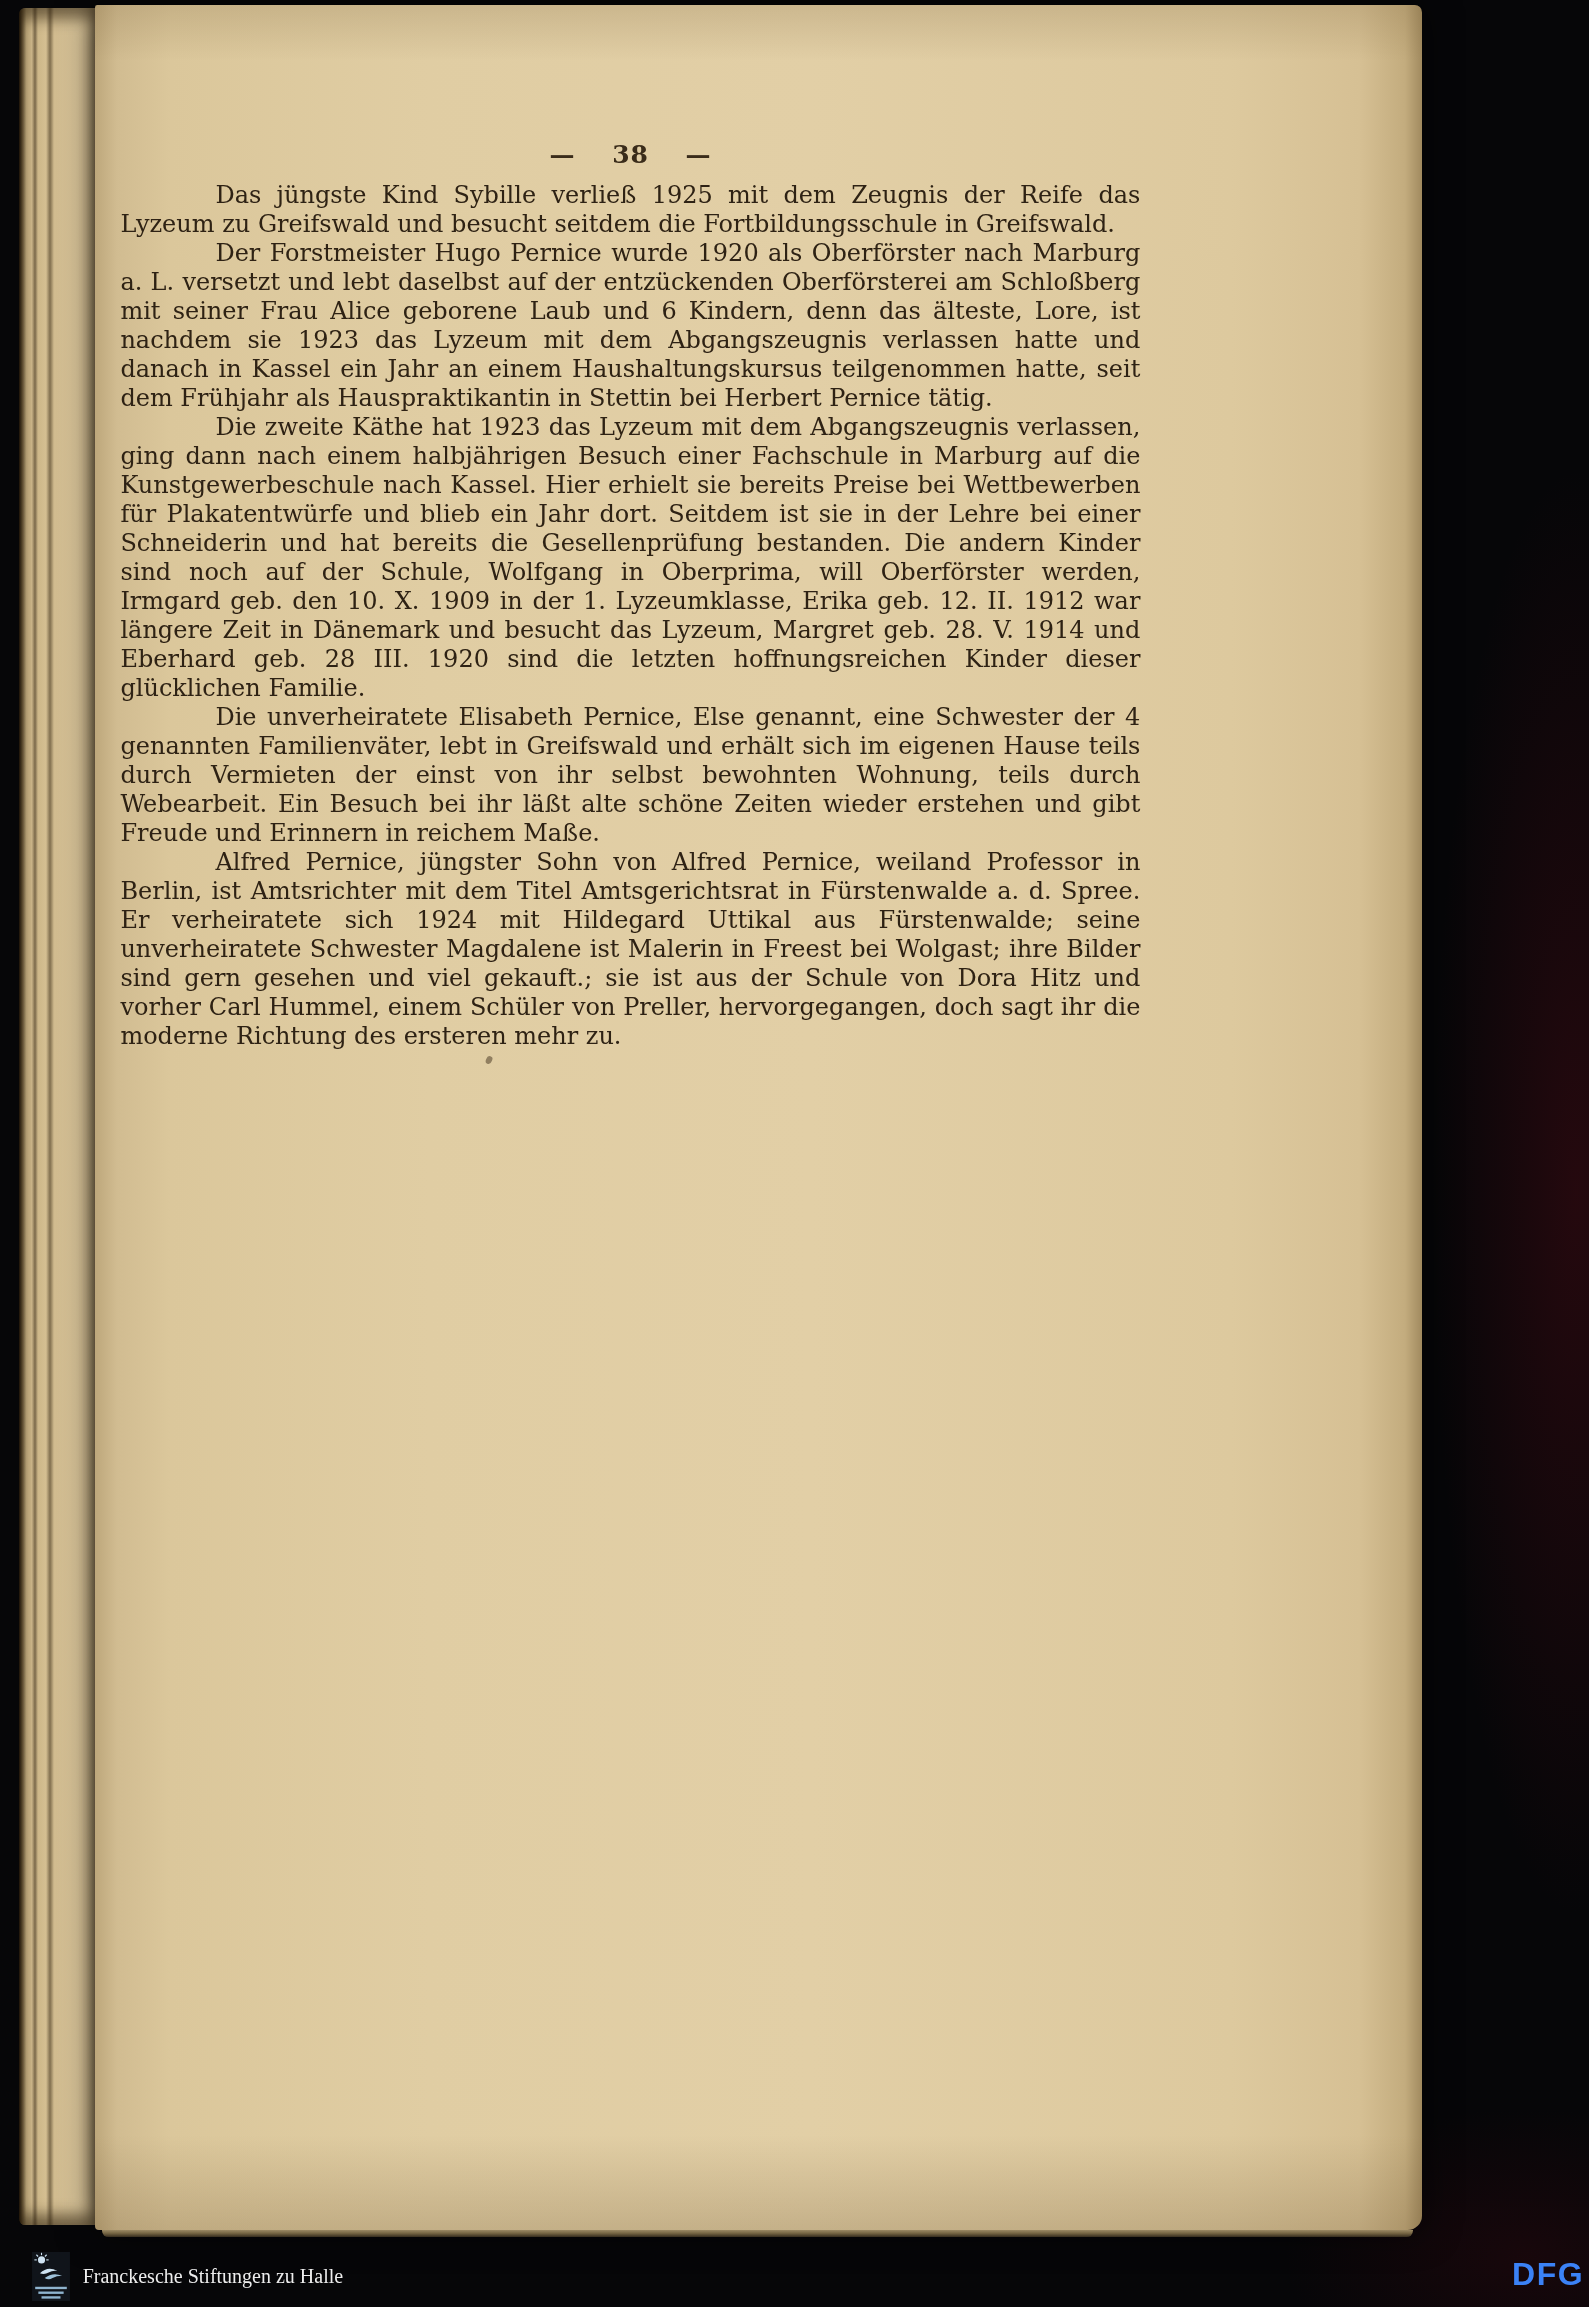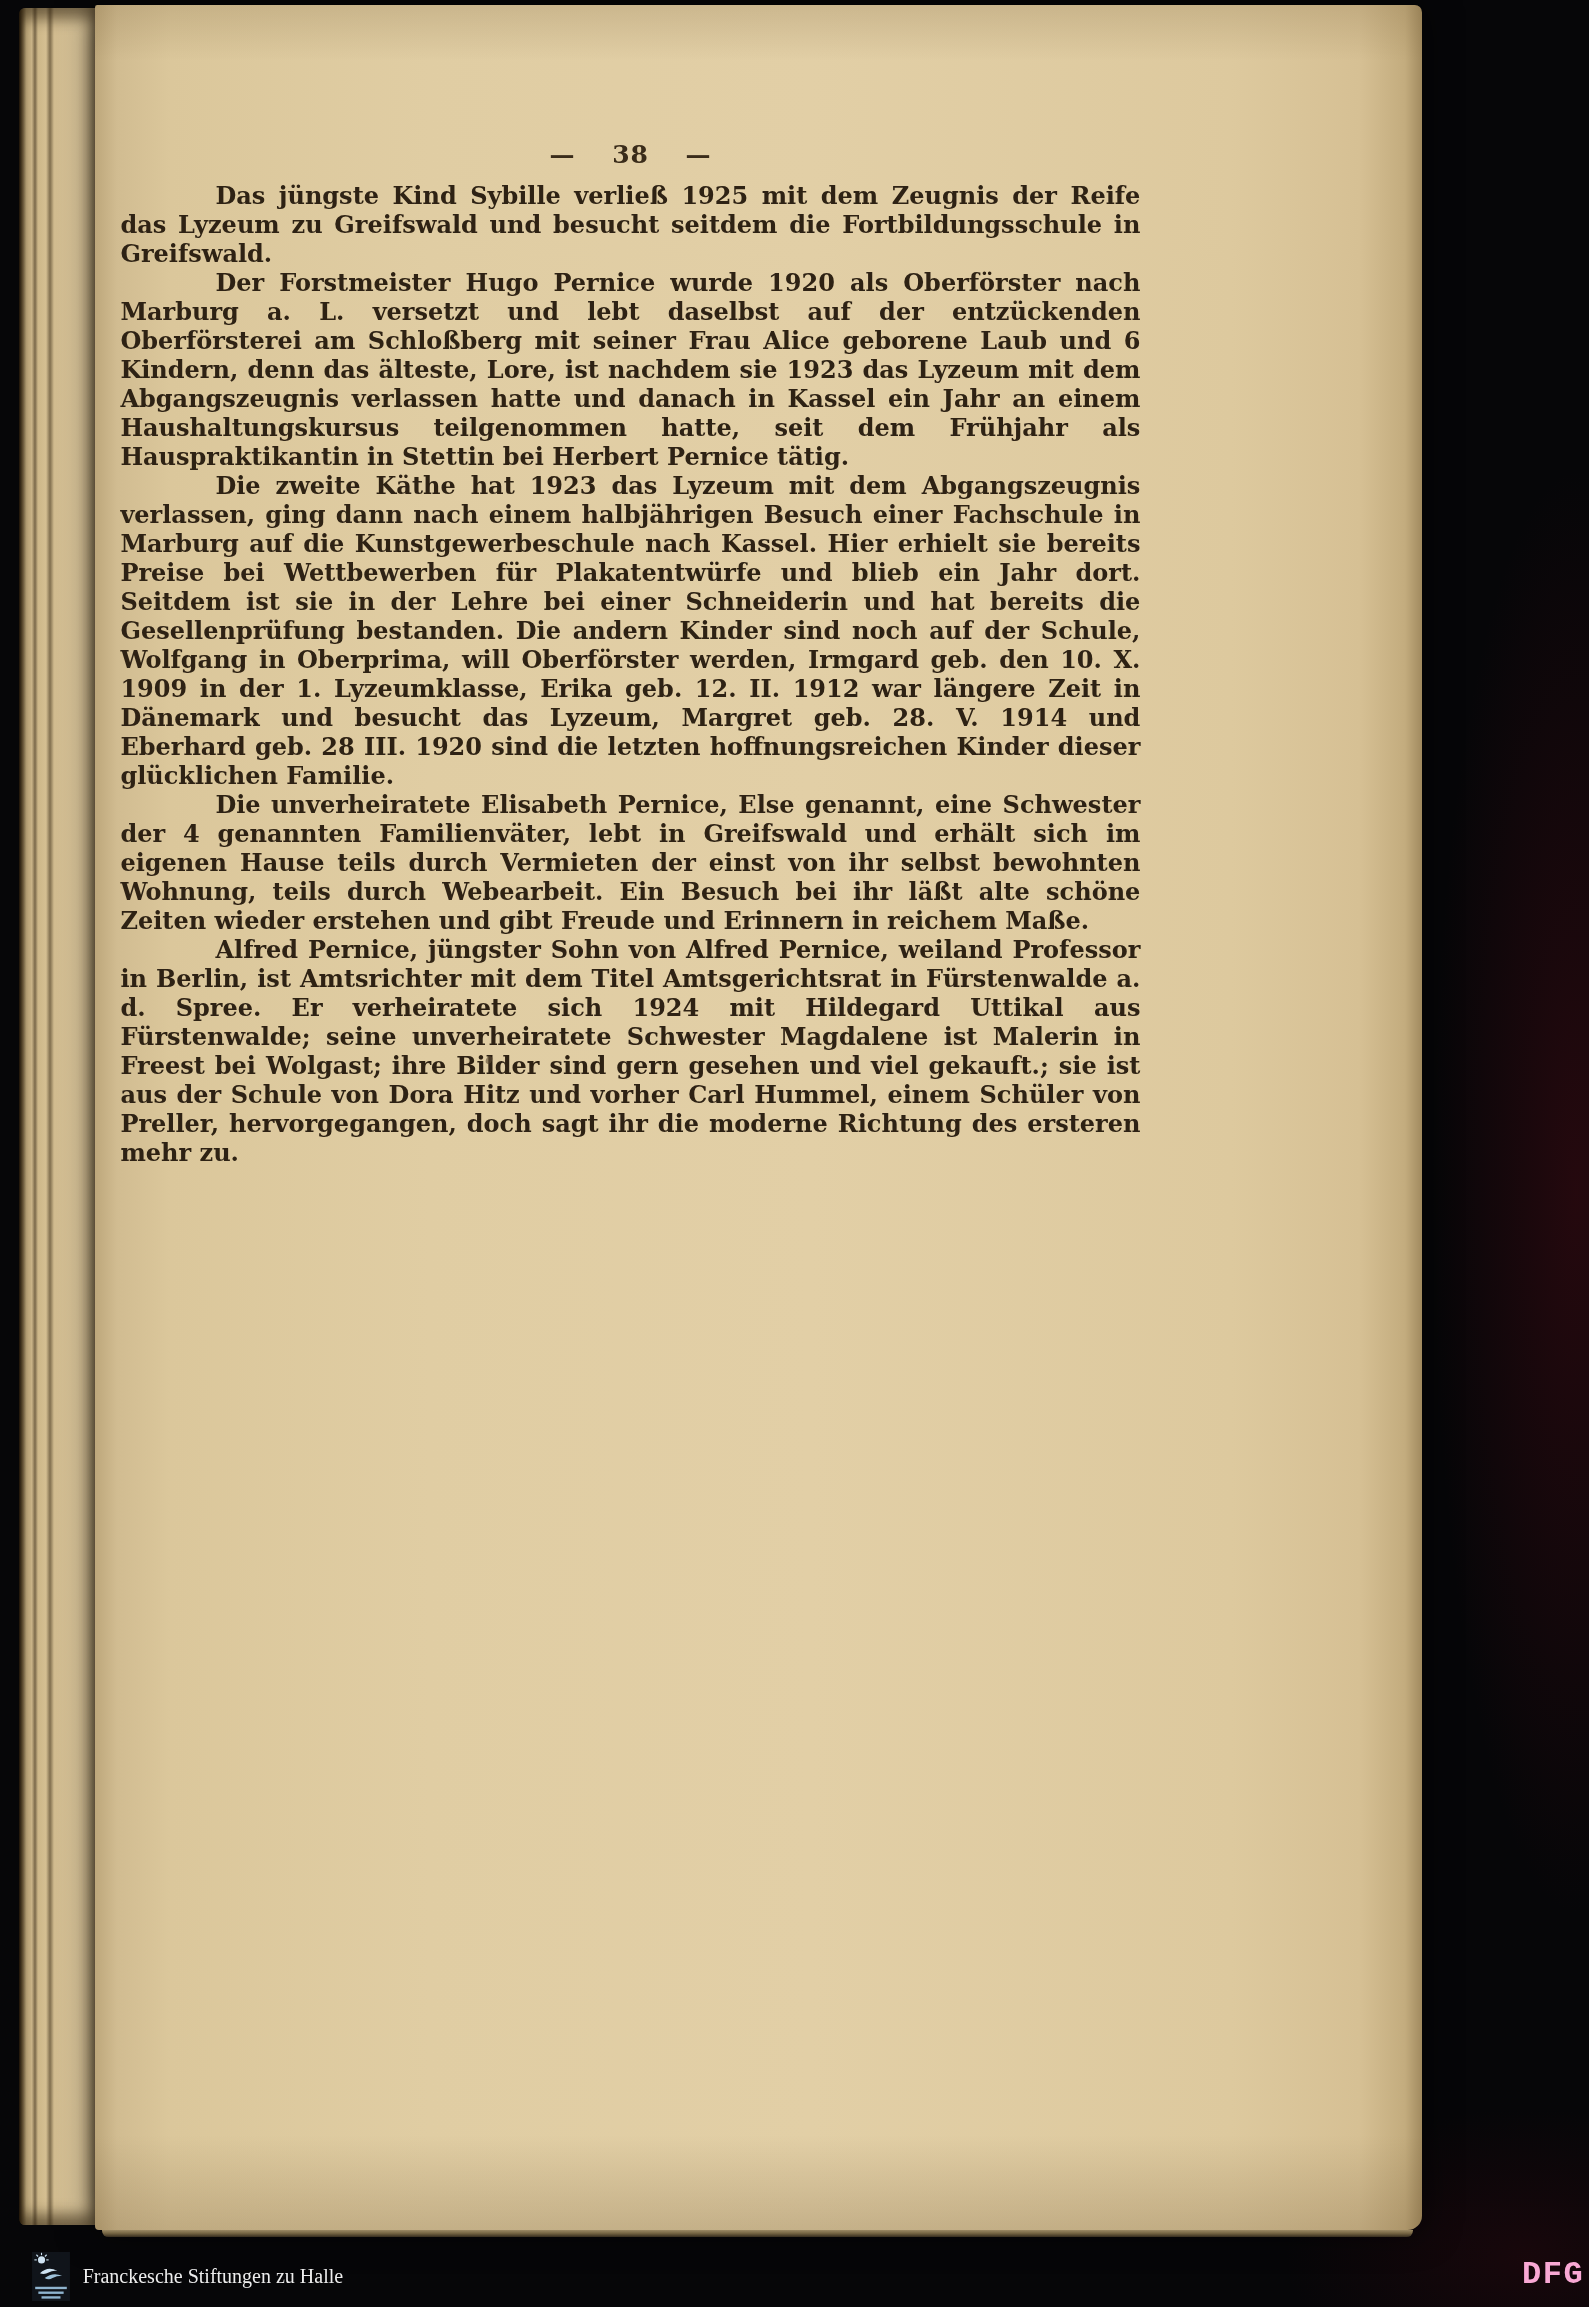--- a/index.html
+++ b/index.html
@@ -42,21 +42,21 @@
     background:linear-gradient(180deg, #b5a074 0px, #8a774f 3.2px, #3a3020 7.2px);
     border-radius:0 0 6.4px 6.4px; opacity:.85;
   }
   .page-number {
     position:absolute; left:25.4px; top:135px; width:1020px;
     display:flex; justify-content:center; align-items:center; gap:37px;
     color:#3a2c1a; font-size:25px; font-weight:bold; letter-spacing:0.8px;
   }
   .text-block {
     position:absolute; left:25.4px; top:176px; width:1020px;
-    color:#2e2214; font-size:24px; line-height:29px; font-weight:bold;
+    color:#2e2214; font-size:24px; line-height:29px; font-weight:normal;
     text-align:justify;
   }
   .text-block p { text-indent:95px; }
   .ink-speck {
     position:absolute; left:391px; top:1051px; width:5.6px; height:8px;
     background:#5c4b33; border-radius:55% 40% 60% 50%;
     opacity:.6; transform:rotate(22deg);
   }
   
   .footer { position:absolute; left:16px; bottom:0; width:1589px; height:76px; }
@@ -64,21 +64,21 @@
     position:absolute; left:16px; bottom:6.4px;
     display:flex; align-items:center; gap:12.7px;
   }
   .franckesche-logo { width:38px; height:49px; display:block; }
   .attribution-text {
     color:#ededed; font-family:"Liberation Serif", serif;
     font-size:20px; line-height:1.1;
   }
   .dfg-logo {
     position:absolute; right:20.7px; bottom:14.3px;
-    color:#f9a8d4; font-family:Liberation Mono, monospace;
+    color:#3b82f6; font-family:Liberation Sans, sans-serif;
     font-weight:bold; font-size:32px; letter-spacing:1.6px;
   }
 </style>
 </head>
 <body>
 
 <div class="bg-tint"></div>
 
 <div class="book-edges"></div>
 

